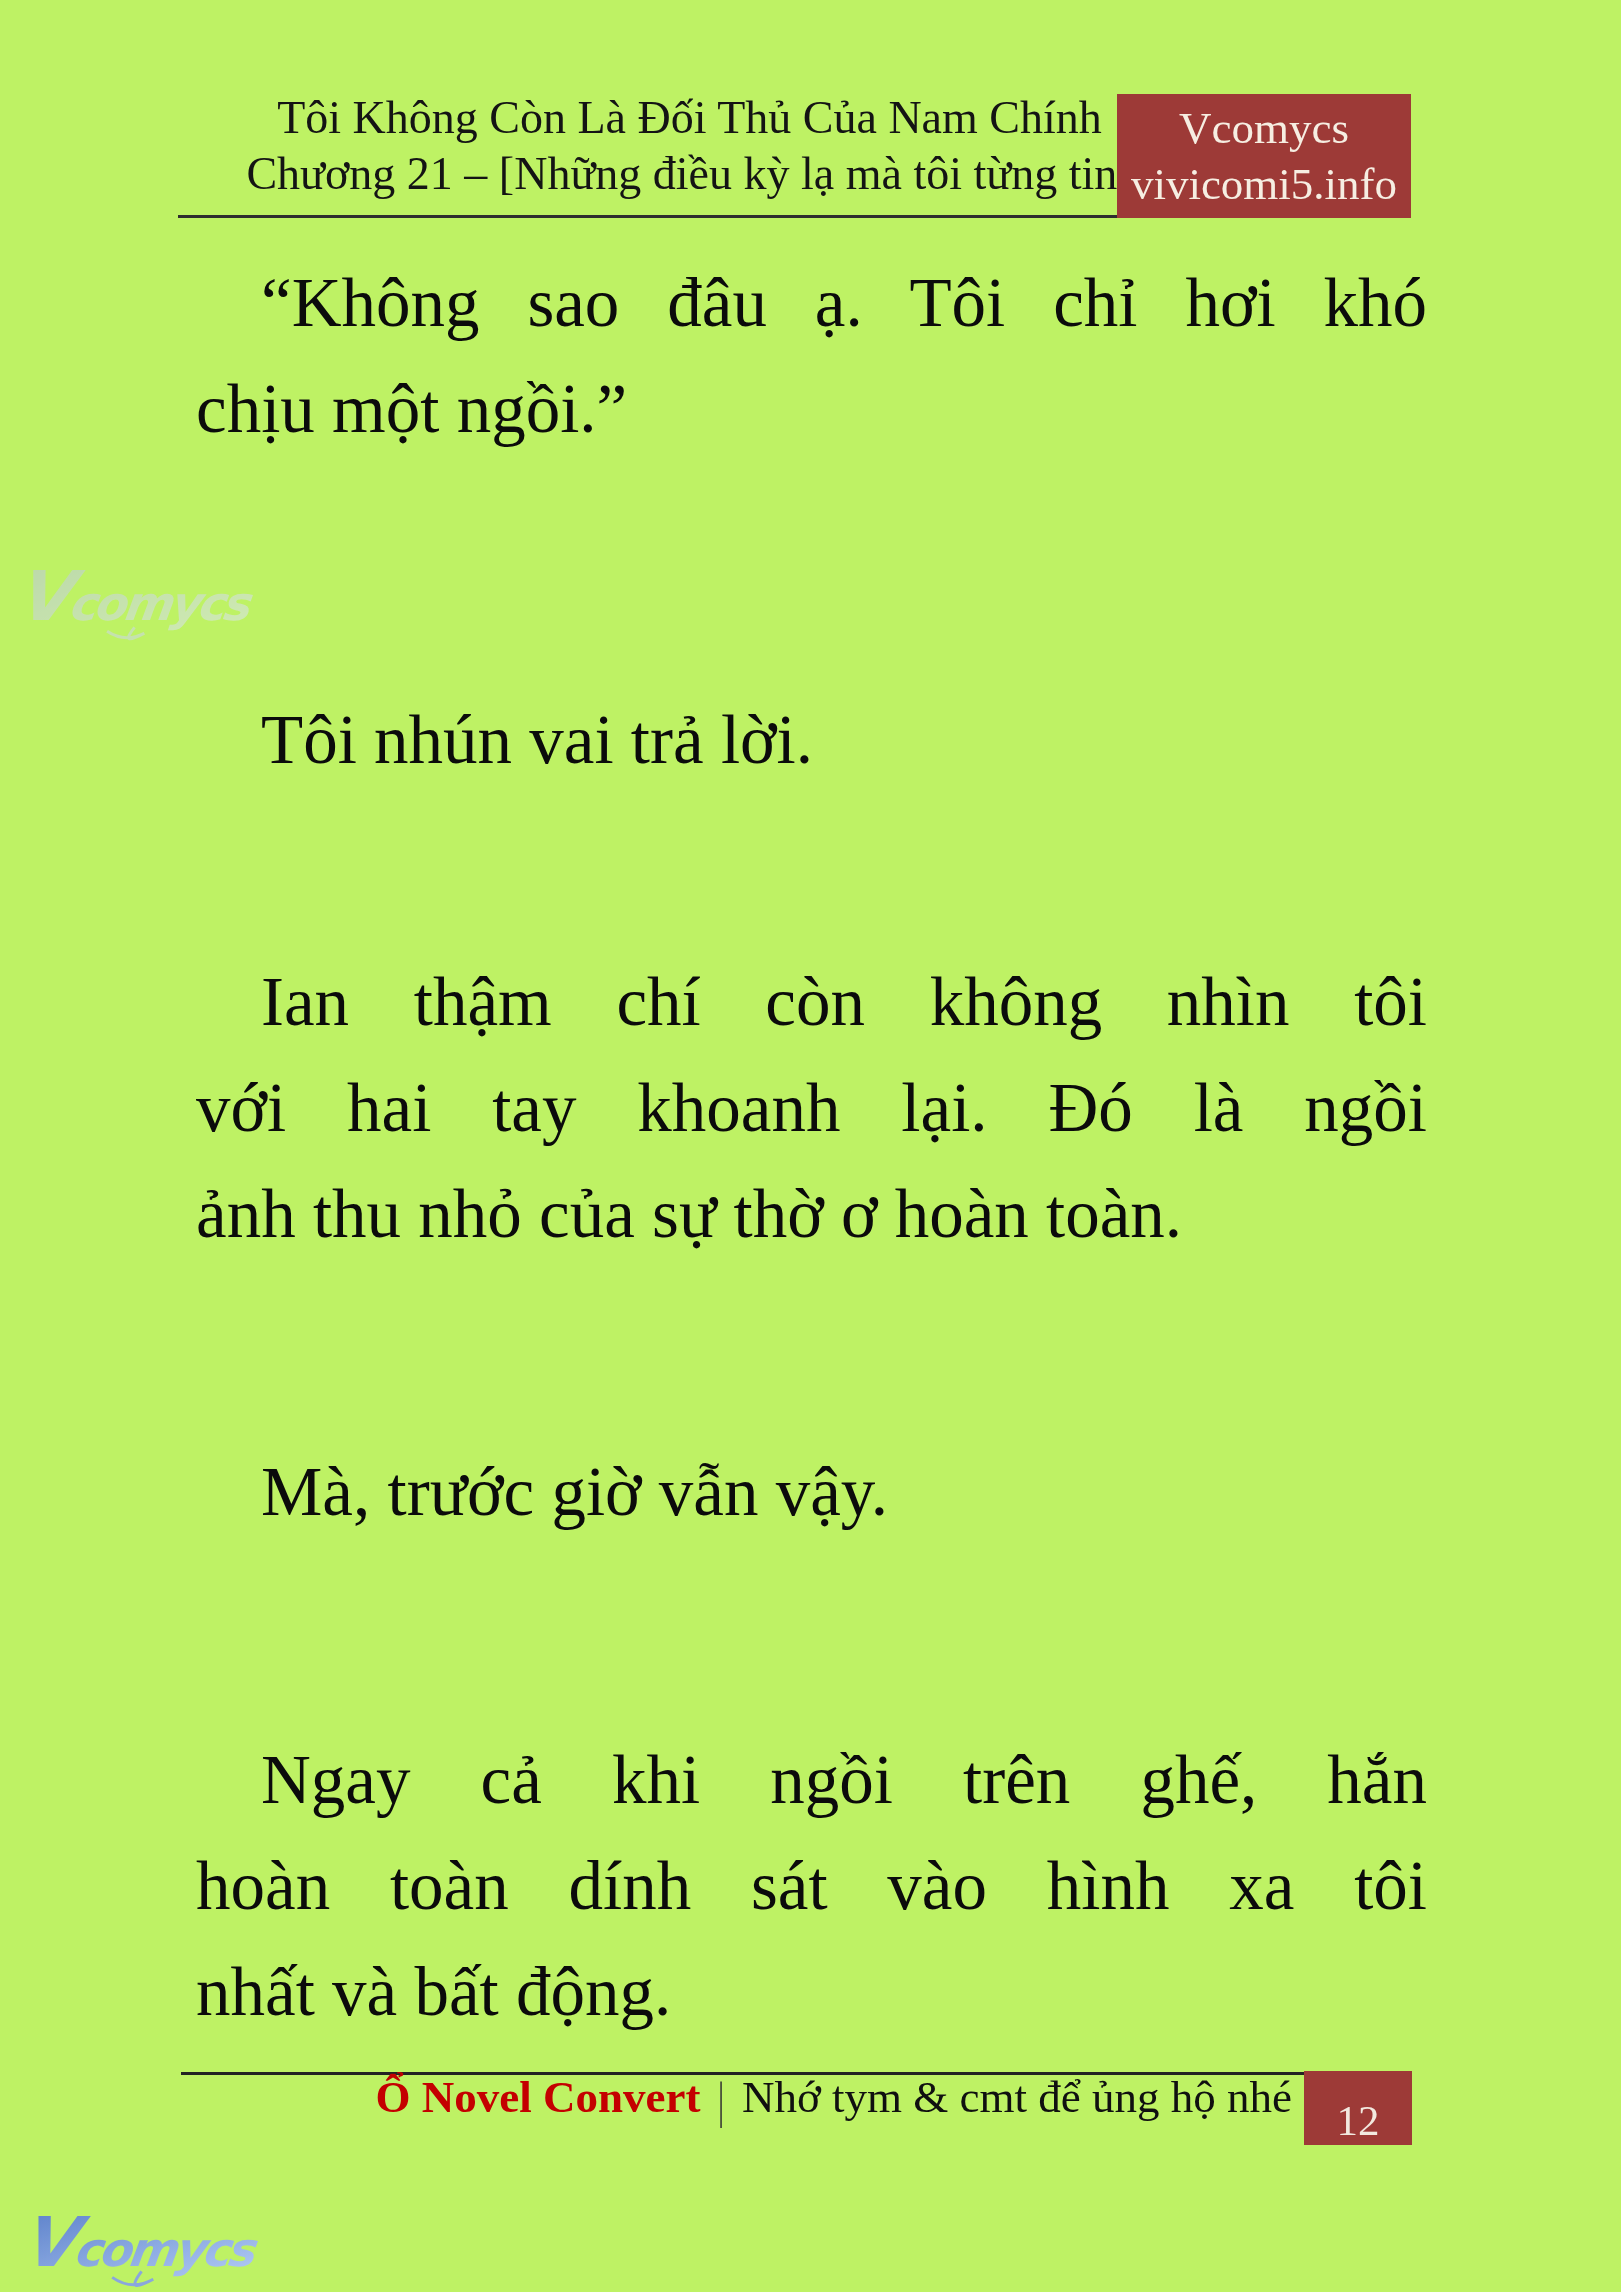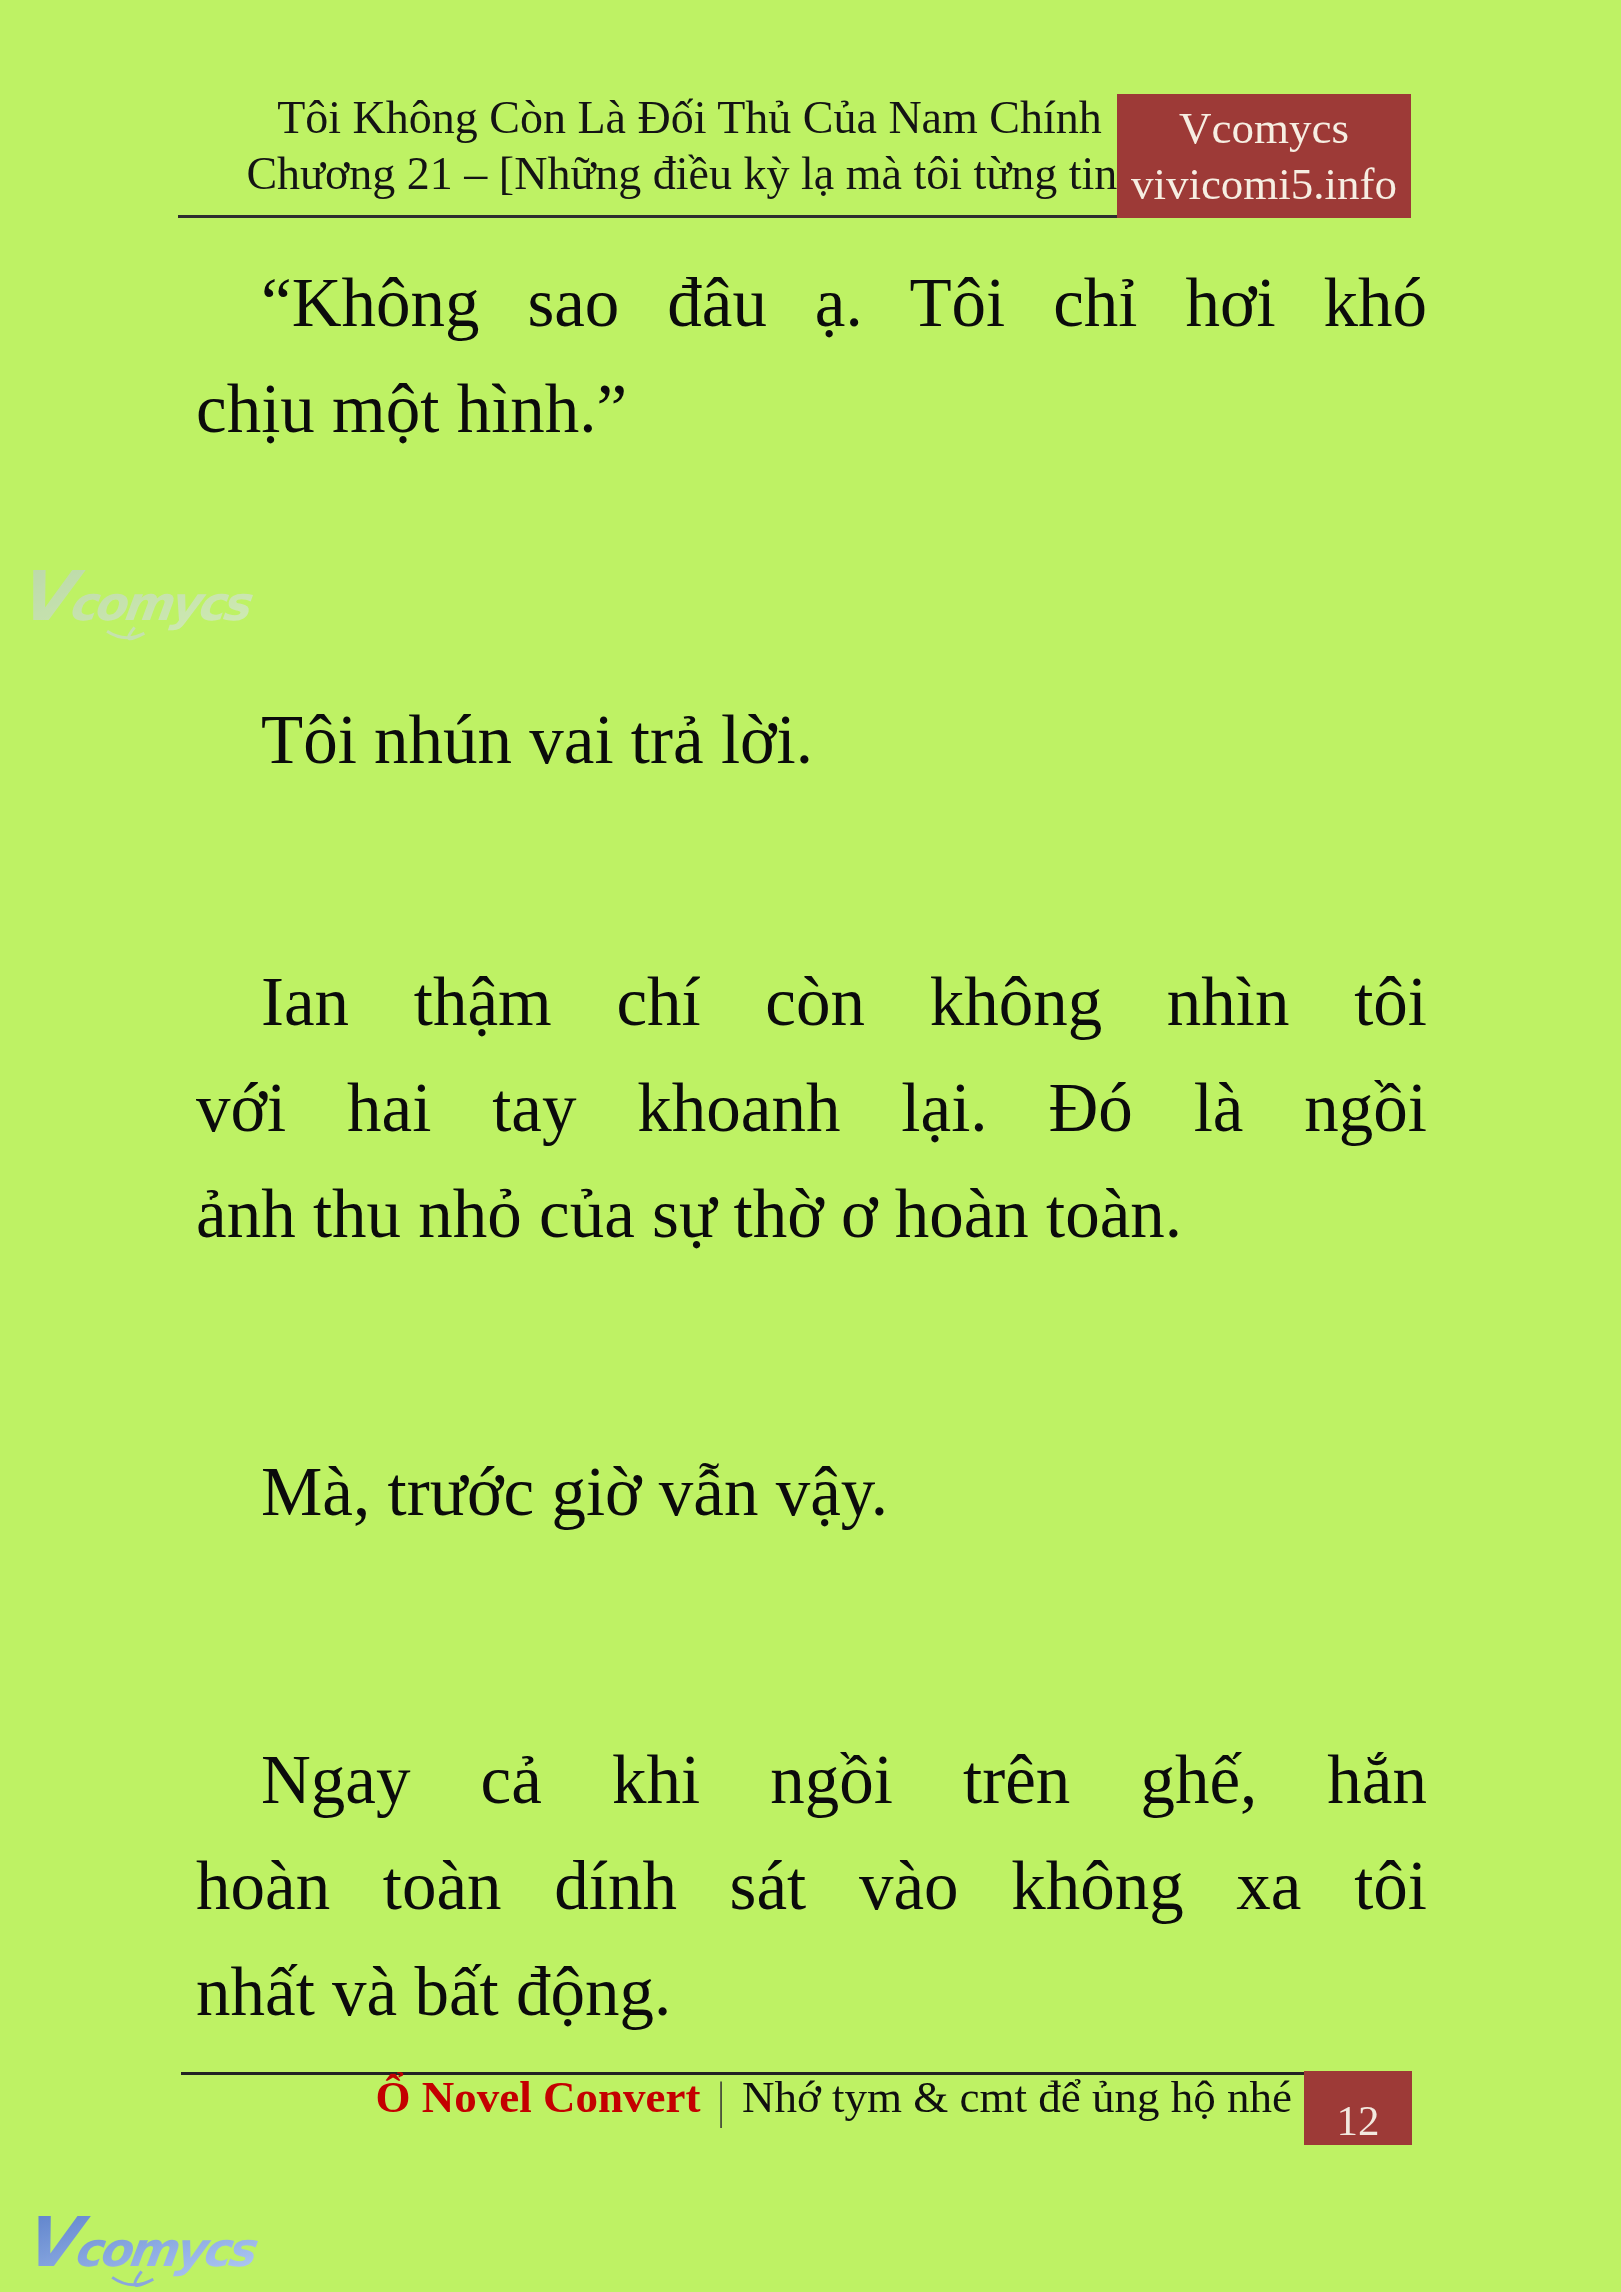--- a/index.html
+++ b/index.html
@@ -89,40 +89,40 @@
       </linearGradient>
     </defs>
     <text transform="skewX(-10)" x="18" y="72" fill="url(#gmid)" font-family="DejaVu Sans, sans-serif" font-style="italic" font-weight="bold" letter-spacing="-3">
       <tspan font-size="70">V</tspan><tspan font-size="48">comycs</tspan>
     </text>
     <path d="M95,84 q18,12 38,2 q-26,14 -10,-6" stroke="#ccd5ec" stroke-width="3" fill="none"></path>
   </svg>
 
   <div class="body-par p1">
     <div class="line first">“Không sao đâu ạ. Tôi chỉ hơi khó</div>
-    <div class="line last">chịu một hình.”</div>
+    <div class="line last">chịu một ngồi.”</div>
   </div>
 
   <div class="body-par p2">
     <div class="line first last">Tôi nhún vai trả lời.</div>
   </div>
 
   <div class="body-par p3">
     <div class="line first">Ian thậm chí còn không nhìn tôi</div>
     <div class="line">với hai tay khoanh lại. Đó là ngồi</div>
     <div class="line last">ảnh thu nhỏ của sự thờ ơ hoàn toàn.</div>
   </div>
 
   <div class="body-par p4">
     <div class="line first last">Mà, trước giờ vẫn vậy.</div>
   </div>
 
   <div class="body-par p5">
     <div class="line first">Ngay cả khi ngồi trên ghế, hắn</div>
-    <div class="line">hoàn toàn dính sát vào không xa tôi</div>
+    <div class="line">hoàn toàn dính sát vào hình xa tôi</div>
     <div class="line last">nhất và bất động.</div>
   </div>
 
   <div class="footer-rule"></div>
   <div class="footer-text">
     <span class="footer-brand">Ổ Novel Convert</span>
     <span class="footer-sep">|</span>
     <span class="footer-note">Nhớ tym &amp; cmt để ủng hộ nhé</span>
   </div>
   <div class="pagebox">

